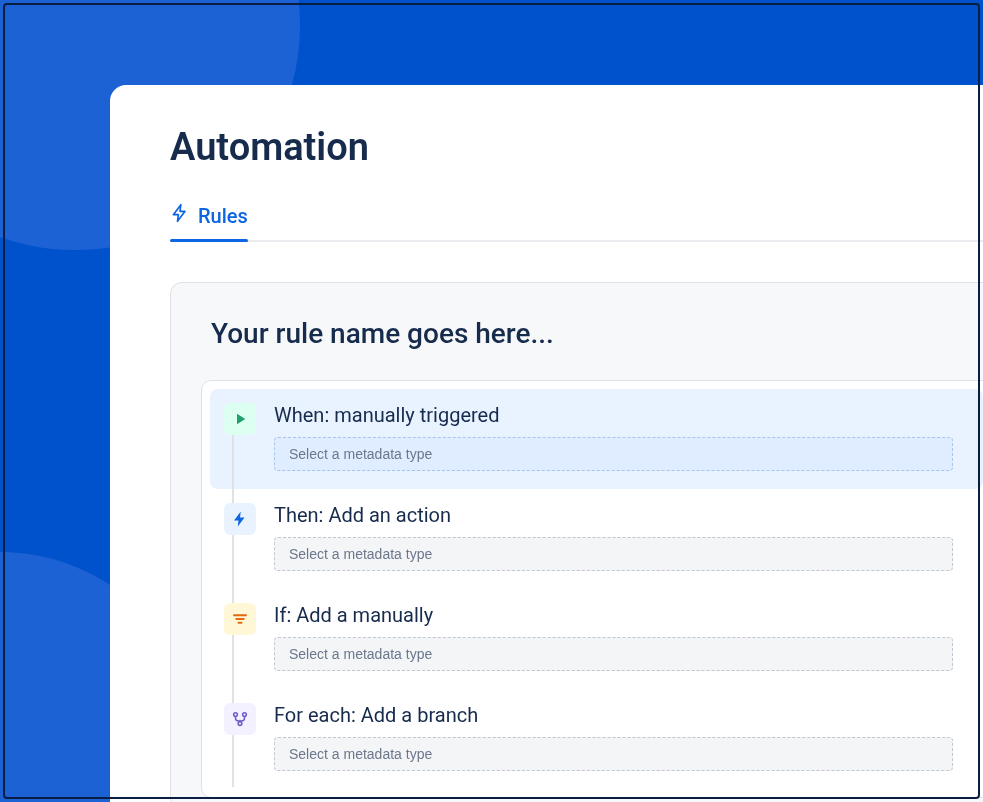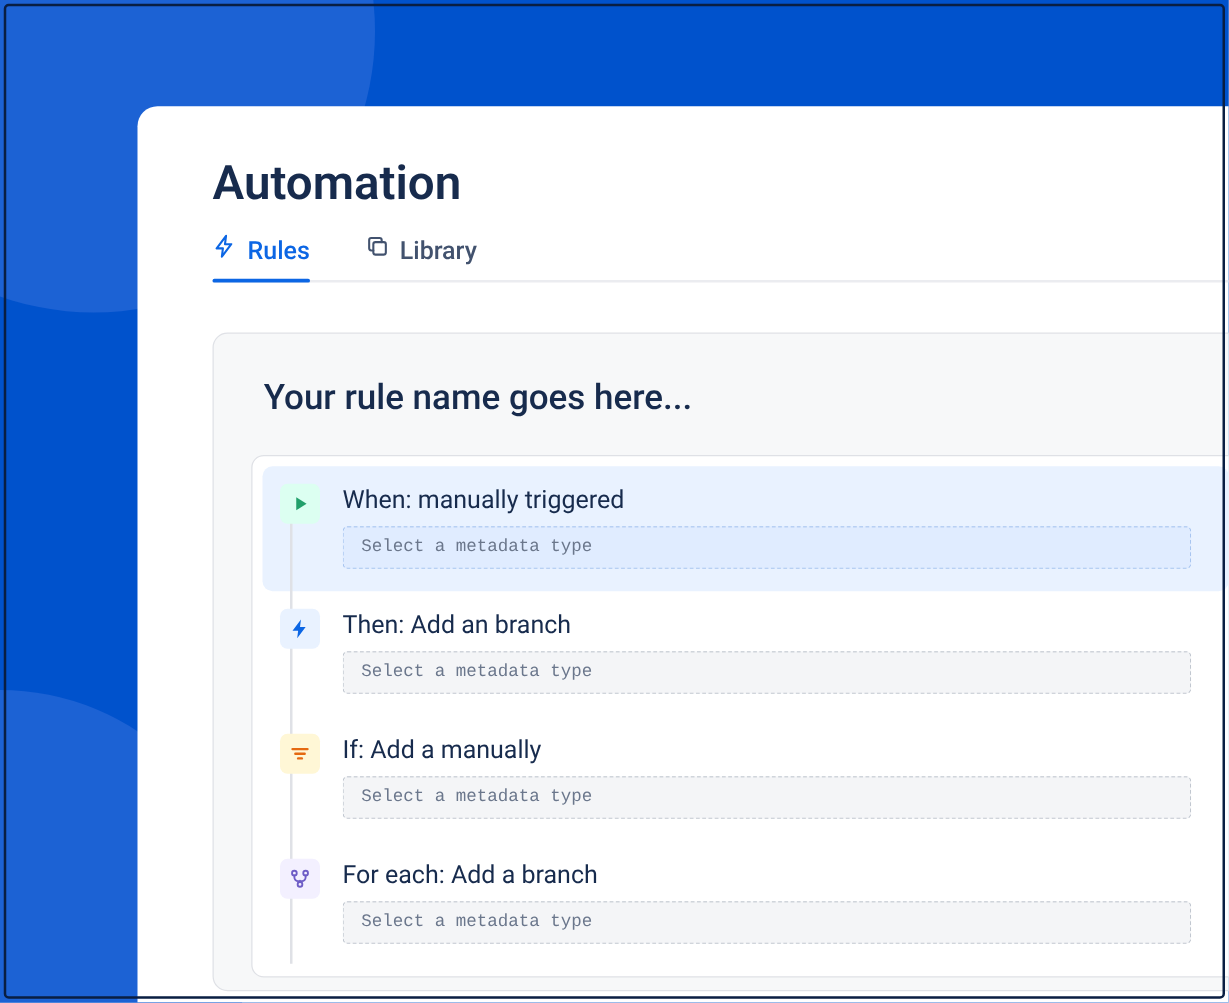--- a/index.html
+++ b/index.html
@@ -41,25 +41,25 @@
     bottom: 0;
     background: #fff;
     border-radius: 16px 0 0 0;
     padding: 40px 0 0 60px;
     overflow: hidden;
   }
   .page-title {
     font-size: 38px;
     font-weight: 600;
     color: #172B4D;
-    margin-bottom: 18px;
+    margin-bottom: 34px;
   }
   .tabs {
     display: flex;
-    gap: 44px;
+    gap: 26px;
     border-bottom: 2px solid #EBECF0;
     margin-right: 0;
   }
   .tab {
     display: flex;
     align-items: center;
     gap: 8px;
     font-size: 20px;
     font-weight: 500;
     color: #42526E;
@@ -133,21 +133,21 @@
   .step-label {
     font-size: 20px;
     color: #172B4D;
     margin-bottom: 10px;
   }
   .step-meta {
     background: #F4F5F7;
     border: 1px dashed #C1C7D0;
     border-radius: 4px;
     padding: 8px 14px;
-    font-family: Liberation Mono, monospace;
+    font-family: Liberation Sans, sans-serif;
     font-size: 14px;
     color: #6B778C;
   }
   .step.selected .step-meta {
     background: #E0ECFF;
     border-color: #A8C5F0;
   }
   .connector {
     position: absolute;
     left: 30px;
@@ -170,29 +170,20 @@
 
   <div class="tabs">
     <div class="tab active">
       <span>
         <svg viewBox="0 0 24 24" fill="none" stroke="#0C66E4" stroke-width="2" stroke-linejoin="round" stroke-linecap="round">
             <path d="M13 2 4 14h6l-1 8 9-12h-6l1-8z"></path>
           </svg>
       </span>
       <span>Rules</span>
     </div>
-    <div class="tab">
-      <span>
-        <svg viewBox="0 0 24 24" fill="none" stroke="#42526E" stroke-width="2" stroke-linecap="round" stroke-linejoin="round">
-            <rect x="8" y="8" width="12" height="12" rx="2"></rect>
-            <path d="M16 8V6a2 2 0 0 0-2-2H6a2 2 0 0 0-2 2v8a2 2 0 0 0 2 2h2"></path>
-          </svg>
-      </span>
-      <span>Library</span>
-    </div>
   </div>
 
   <div class="rule-panel">
     <div class="rule-title">Your rule name goes here...</div>
 
     <div class="steps-container">
       <div class="connector"></div>
 
       <div class="step selected">
         <div class="step-icon green">
@@ -206,21 +197,21 @@
         </div>
       </div>
 
       <div class="step">
         <div class="step-icon blue">
           <svg viewBox="0 0 24 24" fill="#0C66E4">
               <path d="M13 2 4 14h6l-1 8 9-12h-6l1-8z"></path>
             </svg>
         </div>
         <div class="step-body">
-          <div class="step-label">Then: Add an branch</div>
+          <div class="step-label">Then: Add an action</div>
           <div class="step-meta">Select a metadata type</div>
         </div>
       </div>
 
       <div class="step">
         <div class="step-icon yellow">
           <svg viewBox="0 0 24 24" fill="none" stroke="#E56910" stroke-width="2.5" stroke-linecap="round">
               <line x1="4" y1="7" x2="20" y2="7"></line>
               <line x1="7" y1="12" x2="17" y2="12"></line>
               <line x1="10" y1="17" x2="14" y2="17"></line>

